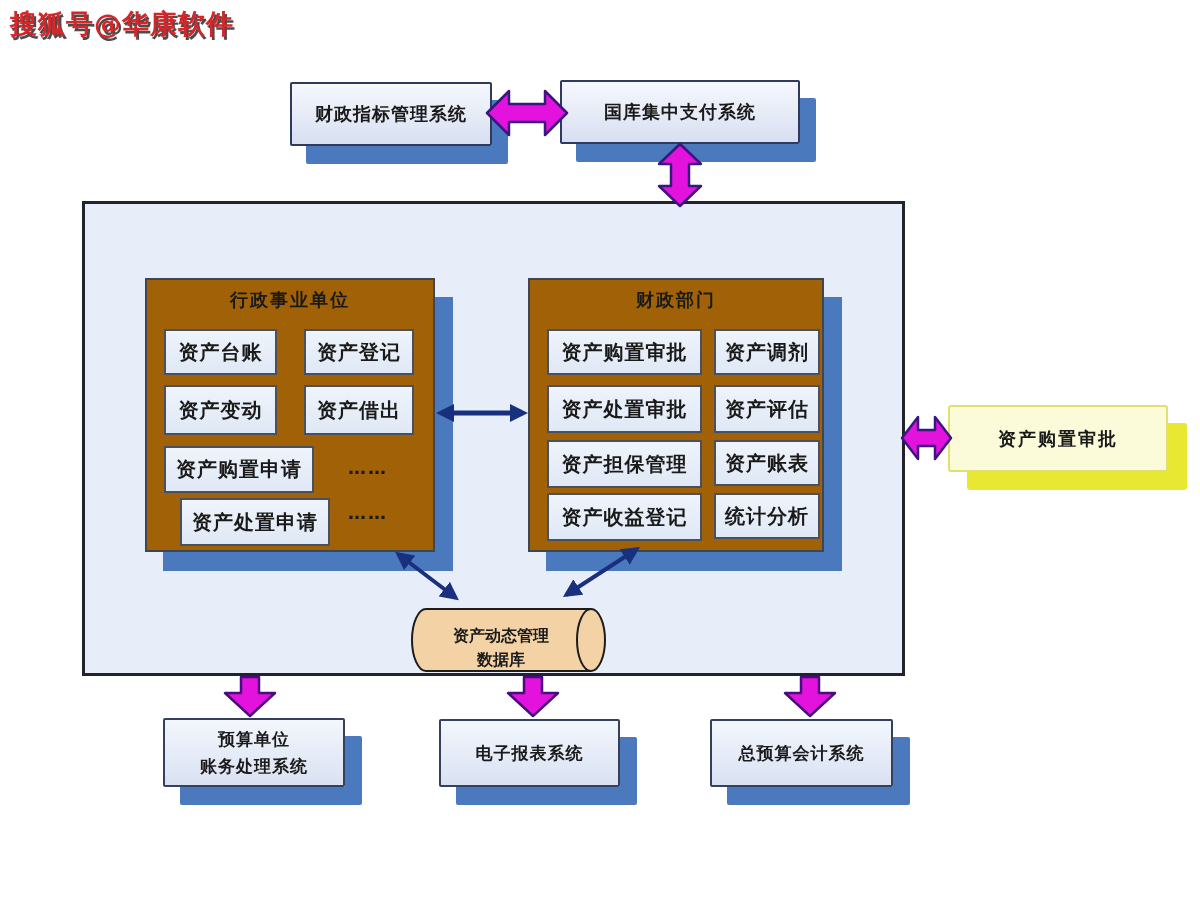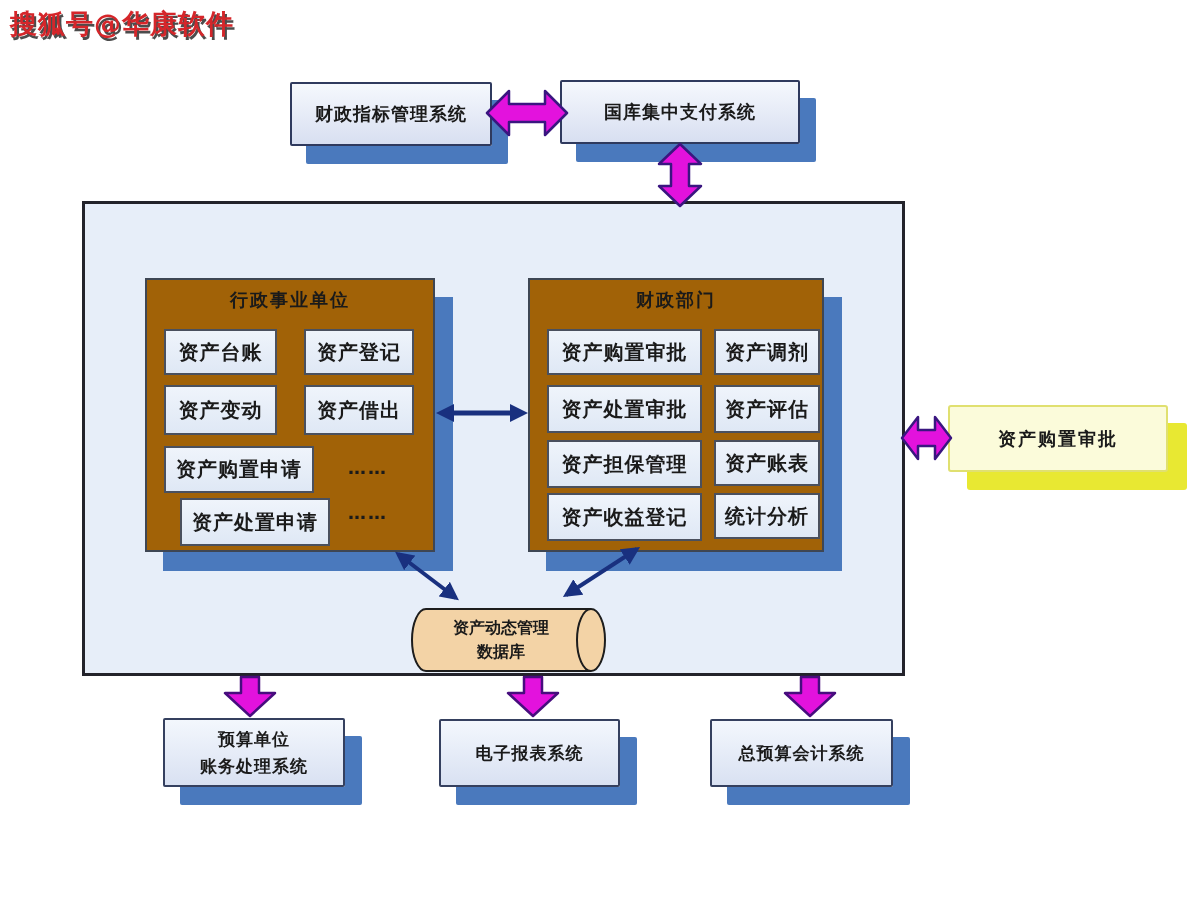--- a/index.html
+++ b/index.html
@@ -51,21 +51,21 @@
   }
   .dots{
     position:absolute;display:flex;align-items:center;justify-content:center;
     font-size:18px;font-weight:bold;letter-spacing:2px;
   }
 
   
   .cylinder{position:absolute;left:410px;top:607px;width:196px;height:66px;z-index:3;}
   .cylinder svg{position:absolute;left:0;top:0;}
   .cyl-text{
-    position:absolute;left:6px;top:0;width:170px;height:66px;
+    position:absolute;left:6px;top:8px;width:170px;height:66px;
     display:flex;flex-direction:column;align-items:center;justify-content:center;
     font-size:16px;font-weight:bold;line-height:1.5;z-index:2;text-align:right;
   }
 
   
   .yellowbox{
     position:absolute;left:948px;top:405px;width:220px;height:67px;
     display:flex;align-items:center;justify-content:center;
     background:#fbfbda;border:2px solid #e0e070;border-radius:3px;
     box-shadow:19px 18px 0 0 #e8e832;

